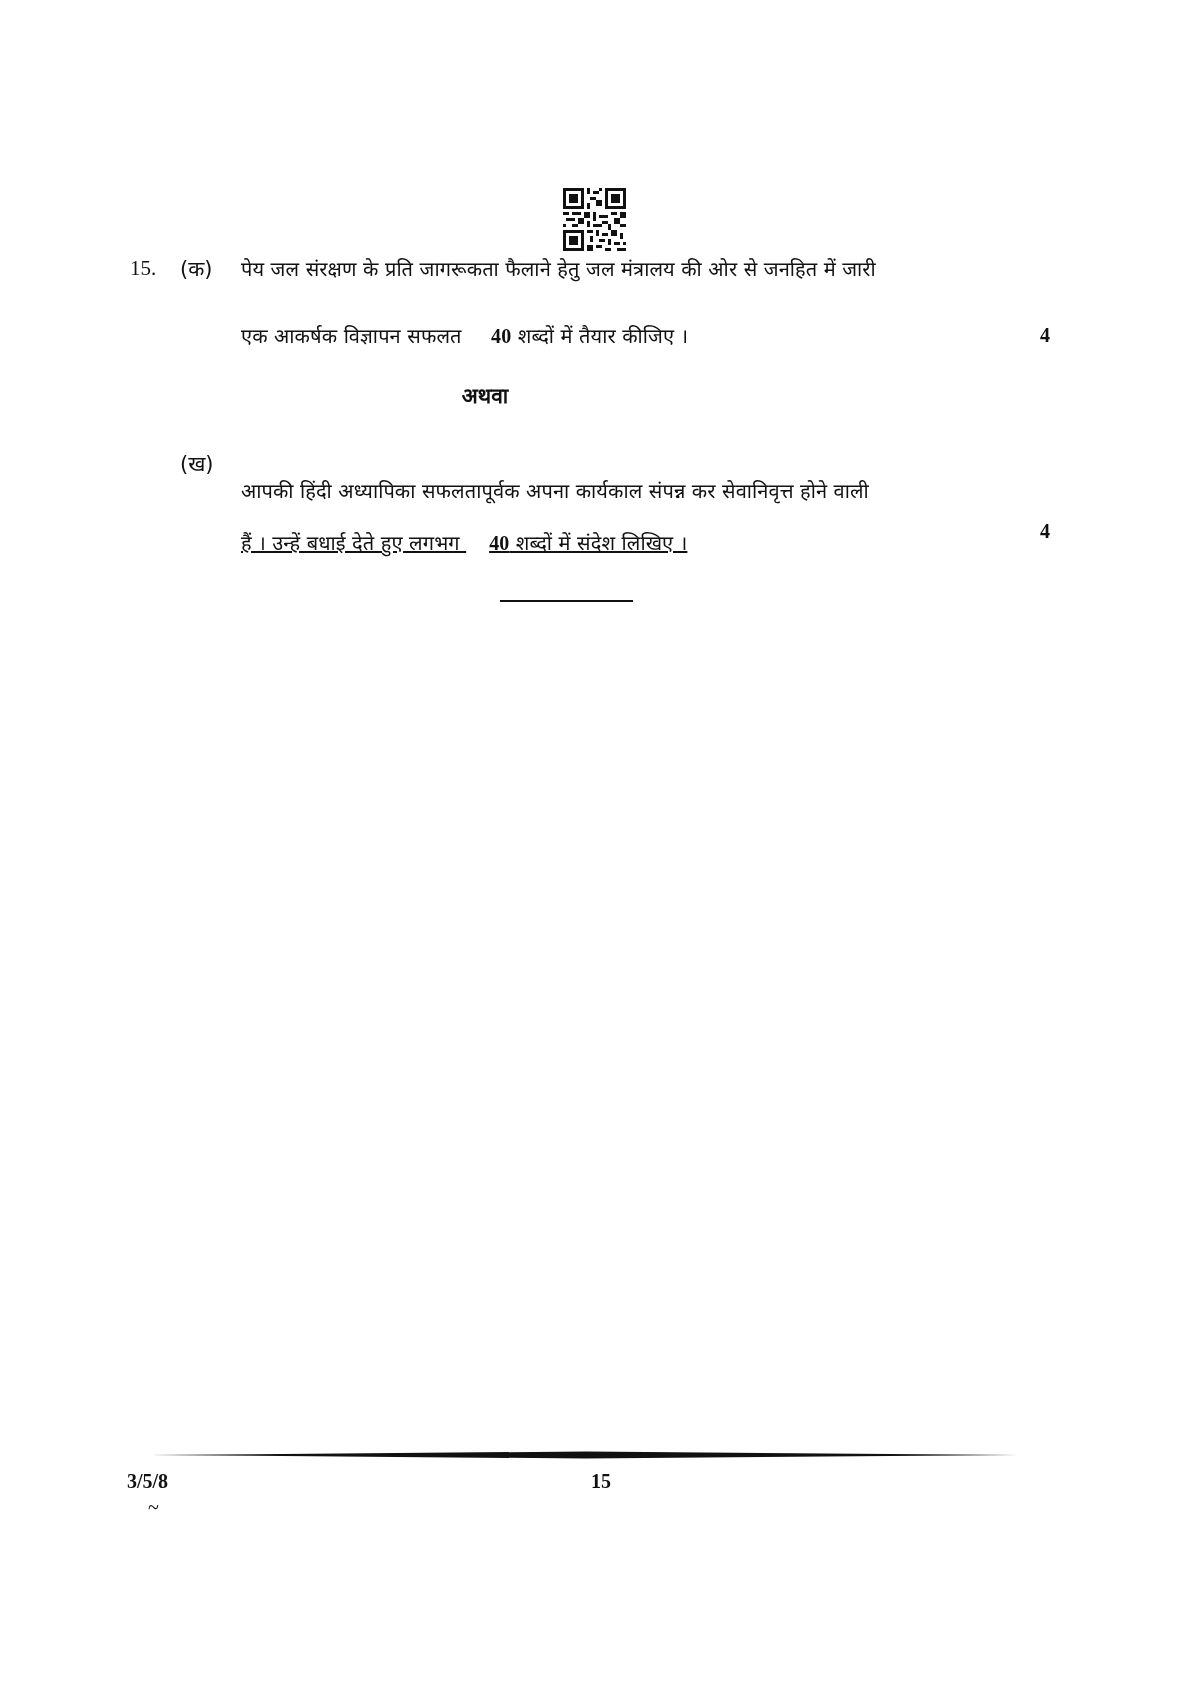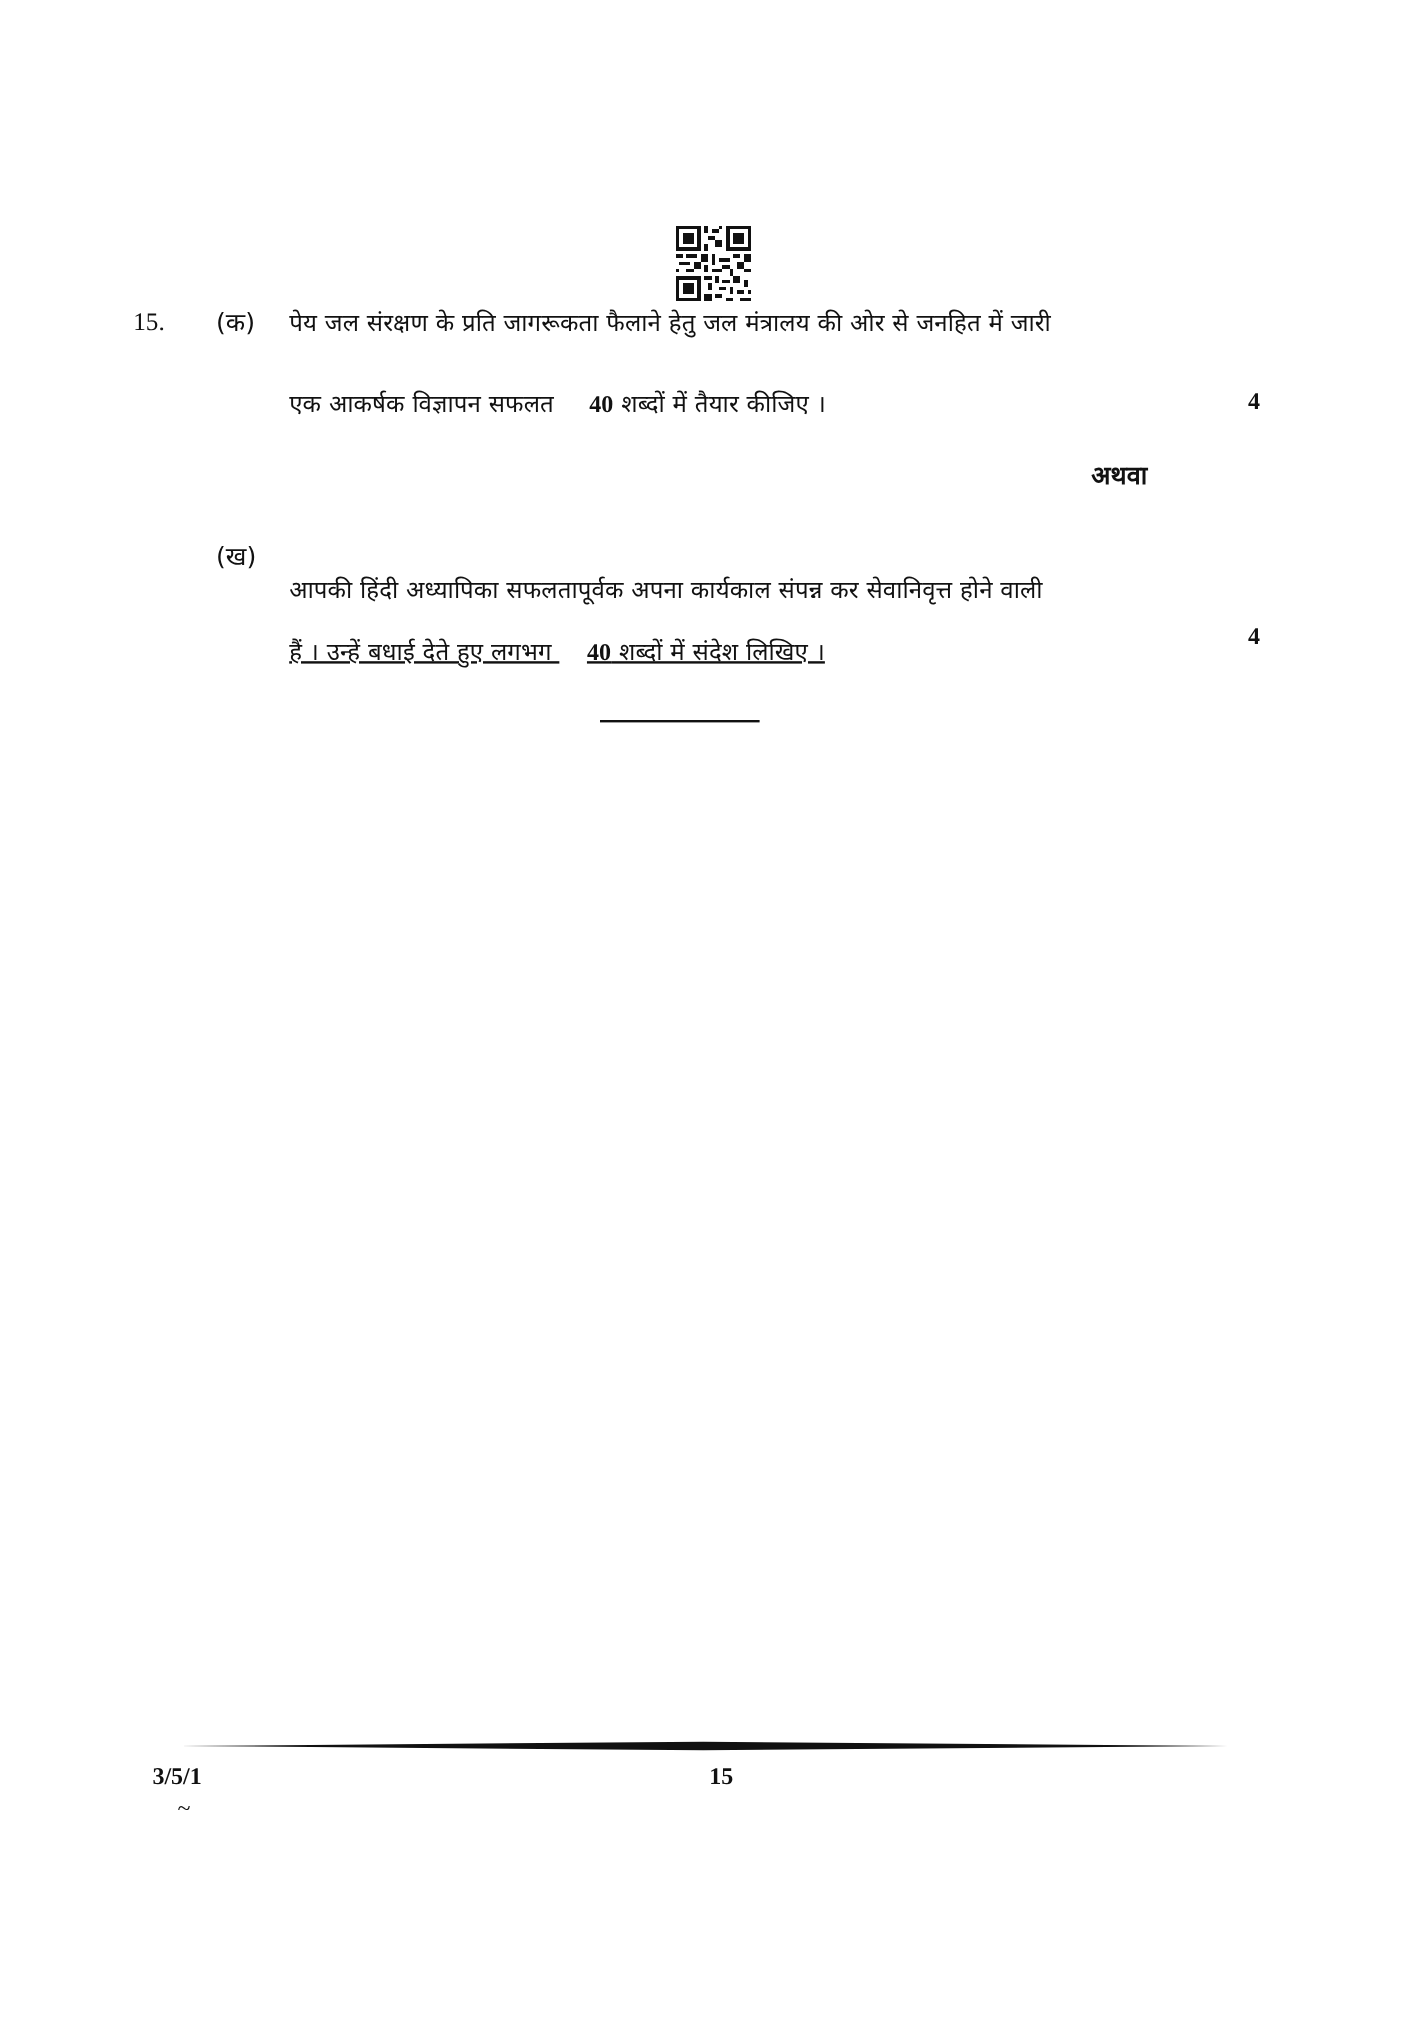--- a/index.html
+++ b/index.html
@@ -14,21 +14,21 @@
       overflow: hidden;
       color: #111111;
       font-family: "DejaVu Serif", "Liberation Serif", serif;
     }
     .abs { position: absolute; }
     .qr {
       left: 563px; top: 188px;
       width: 63px; height: 63px;
     }
     .qnum {
-      left: 111px; top: 256px;
+      left: 130px; top: 256px;
       font-size: 21px;
       font-family: "Liberation Serif", serif;
     }
     .sub-label {
       font-size: 21px;
       font-family: "DejaVu Sans", sans-serif;
     }
     .line {
       font-size: 20px;
       font-family: "DejaVu Sans", sans-serif;
@@ -41,21 +41,21 @@
       margin-left: 23px;
     }
     .marks {
       left: 1040px;
       font-size: 20px;
       font-weight: bold;
       font-family: "Liberation Serif", serif;
     }
     .or-heading {
       left: 0; width: 956px; top: 381px;
-      text-align: right;
+      text-align: center;
       font-size: 21px;
       font-weight: bold;
       font-family: "DejaVu Sans", sans-serif;
       padding-left: 14px;
       box-sizing: border-box;
     }
     .divider {
       left: 500px; top: 600px;
       width: 133px; height: 2px;
       background: #111;
@@ -155,15 +155,15 @@
 <div class="abs line" style="left:241px; top:477px;">आपकी हिंदी अध्यापिका सफलतापूर्वक अपना कार्यकाल संपन्न कर सेवानिवृत्त होने वाली</div>
 <div class="abs line" style="left:241px; top:529px;text-decoration:underline;"><span>हैं । उन्हें बधाई देते हुए लगभग </span><span class="num-bold">40</span><span> शब्दों में संदेश लिखिए ।</span></div>
 <div class="abs marks" style="top:520px;">4</div>
 
 <div class="abs divider"></div>
 
 <svg class="abs footer-rule" viewBox="0 0 873 10" preserveAspectRatio="none">
   <polygon points="0,5 436,1.5 873,5 436,8.5" fill="#111"></polygon>
 </svg>
 
-<div class="abs footer-code">3/5/1</div>
+<div class="abs footer-code">3/5/8</div>
 <div class="abs footer-page">15</div>
 <div class="abs footer-tilde">~</div>
 
 </body></html>

